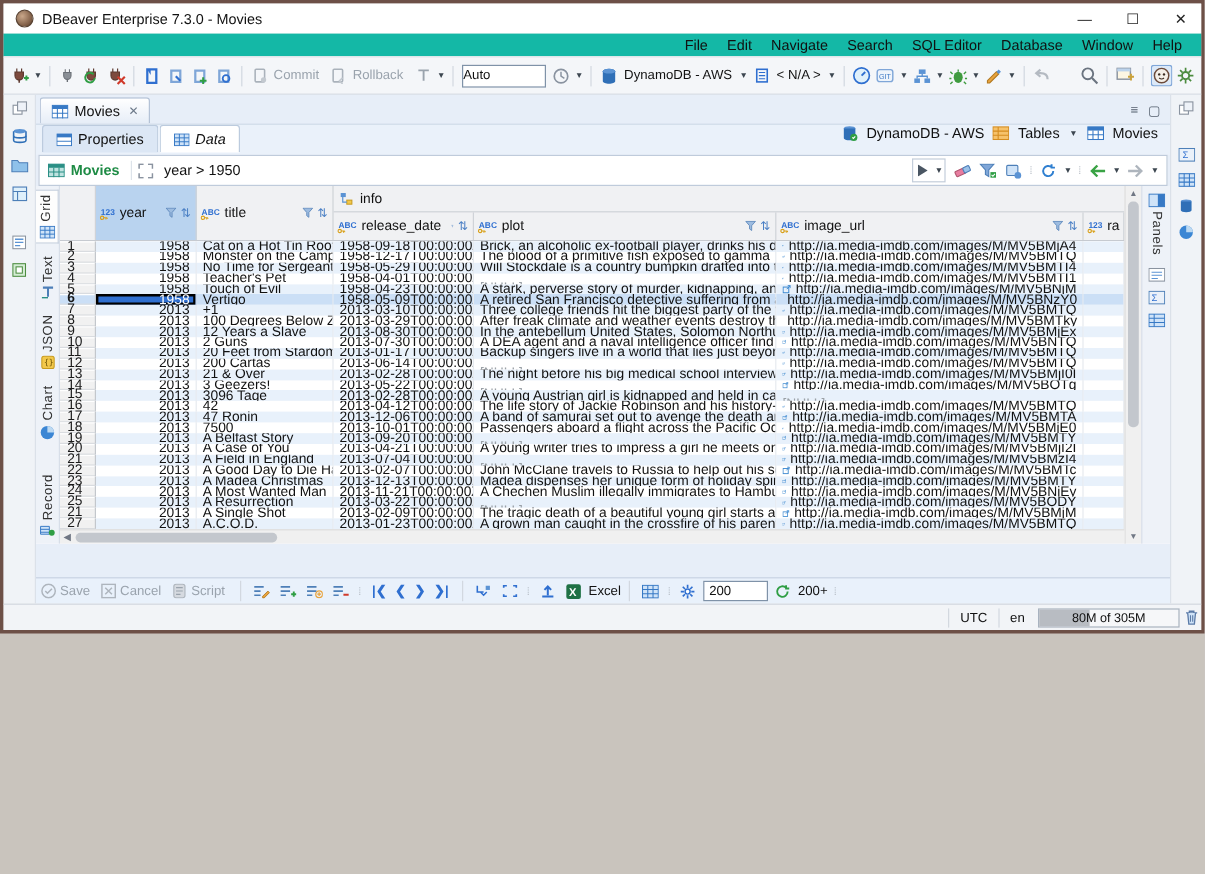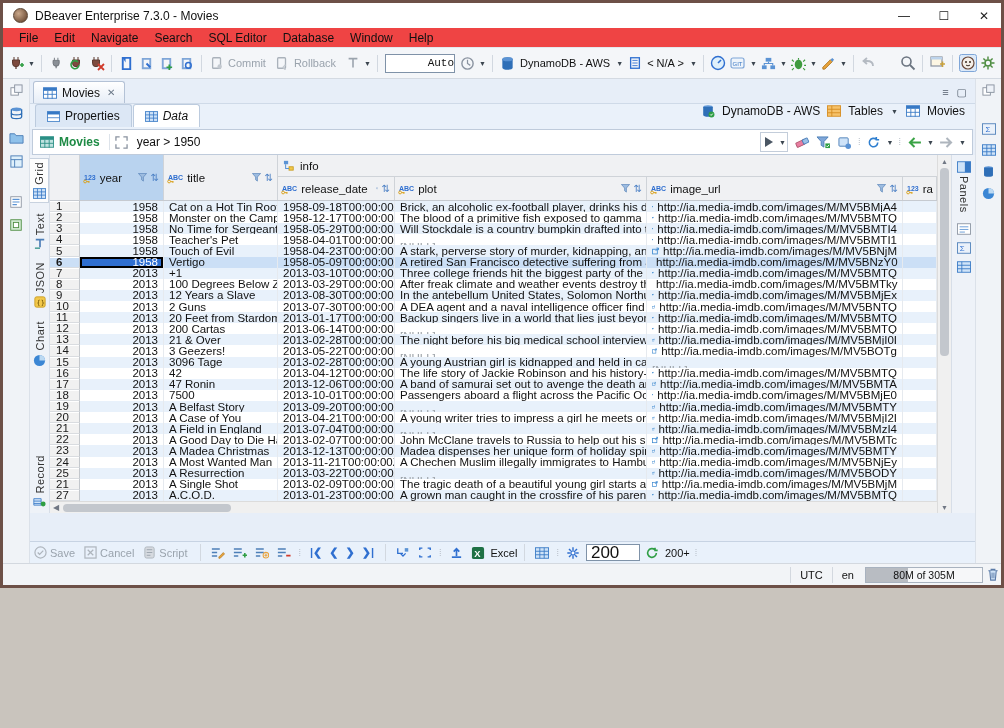--- a/index.html
+++ b/index.html
@@ -1,33 +1,33 @@
 <!DOCTYPE html>
 <html><head>
 <meta charset="utf-8">
 <style>
   html,body{margin:0;padding:0;background:#c9c4bd;}
   body{width:1004px;height:728px;font-family:"Liberation Sans",sans-serif;-webkit-font-smoothing:antialiased;}
   *{box-sizing:border-box;}
-  .window{width:1004px;height:588px;border:3px solid #6d5047;background:#f0f0f0;display:flex;flex-direction:column;}
+  .window{width:1004px;height:528px;border:3px solid #6d5047;background:#f0f0f0;display:flex;flex-direction:column;}
   
   .titlebar{height:25px;background:#fff;display:flex;align-items:center;gap:7px;padding:0 10px;font-size:12px;color:#111;flex:0 0 auto;}
   .logo{width:15px;height:15px;border-radius:50%;background:radial-gradient(circle at 35% 35%, #c9a78a, #7b5a43 70%, #4e372a);border:1px solid #5a4434;}
   .win-btns{margin-left:auto;display:flex;gap:26px;color:#222;font-size:12px;}
   .win-btn{width:14px;text-align:center;cursor:default;}
   
-  .menubar{height:19px;background:#ef4444;display:flex;align-items:center;padding:0 8px;font-size:12px;color:#111;flex:0 0 auto;}
+  .menubar{height:19px;background:#14b8a6;display:flex;align-items:center;padding:0 8px;font-size:12px;color:#111;flex:0 0 auto;justify-content:flex-end;}
   .menu-item{padding:1px 8px;}
   
   .toolbar{height:27px;background:#f4f6f9;border-top:1px solid #e4e7ec;border-bottom:1px solid #d4dae2;display:flex;align-items:center;padding:15px 4px;font-size:11px;flex:0 0 auto;gap:1px;}
   .tbi{width:19px;height:19px;display:flex;align-items:center;justify-content:center;flex:0 0 auto;}
   .caret{font-size:7px;color:#3c4650;width:9px;text-align:center;flex:0 0 auto;}
   .tb-sep{width:1px;height:17px;background:#d2d8e0;margin:0 4px;flex:0 0 auto;}
   .tb-label{color:#9aa3ad;margin:0 6px 0 1px;}
-  .auto-combo{width:70px;height:19px;border:1px solid #7f92a8;background:#fff;display:flex;align-items:center;justify-content:flex-end;color:#111;margin:0 2px;font-family:Liberation Mono, monospace;}
+  .auto-combo{width:70px;height:19px;border:1px solid #7f92a8;background:#fff;display:flex;align-items:center;justify-content:flex-start;color:#111;margin:0 2px;}
   .conn-label{color:#111;margin:0 4px 0 2px;}
   .tb-spring{flex:1;}
   
   .workbench{flex:1;display:flex;min-height:0;}
   .shortcut{width:27px;background:#f0f3f7;display:flex;flex-direction:column;align-items:center;padding-top:5px;gap:9px;flex:0 0 auto;}
   .shortcut.left{border-right:1px solid #dbe1e9;}
   .shortcut.right{width:26px;border-left:1px solid #dbe1e9;}
   .sc-gap{height:8px;}
   .editor-area{flex:1;display:flex;flex-direction:column;min-width:0;background:#e7eef8;}
   
@@ -96,21 +96,21 @@
   .h-thumb{position:absolute;left:13px;top:2px;width:168px;height:8px;background:#c3c7cd;border-radius:4px;}
   .v-scroll{width:14px;background:#f0f0f0;border-left:1px solid #dcdcdc;display:flex;flex-direction:column;align-items:center;flex:0 0 auto;}
   .v-arrow{font-size:7px;color:#707784;height:12px;display:flex;align-items:center;}
   .v-thumb{width:9px;height:188px;background:#c3c7cd;border-radius:4px;margin-top:1px;}
   .v-fill{flex:1;}
   
   .bottom-bar{height:22px;background:#e9f1fb;border-top:1px solid #c7d3e3;display:flex;align-items:center;font-size:11px;padding:0 4px;gap:3px;flex:0 0 auto;color:#111;margin-top:28px;}
   .bb-dis{color:#9aa3ad;display:flex;align-items:center;gap:3px;margin-right:6px;}
   .dots{color:#b3bac3;font-size:9px;margin:0 2px;}
   .nav-g{color:#2f6fd0;font-weight:bold;font-size:11px;display:flex;gap:7px;margin:0 4px;}
-  .fetch-input{width:54px;height:17px;border:1px solid #7f92a8;background:#fff;font-size:17px;display:flex;align-items:center;padding:0 4px;}
+  .fetch-input{width:54px;height:17px;border:1px solid #7f92a8;background:#fff;font-size:11px;display:flex;align-items:center;padding:0 4px;}
   .bb-right{margin-left:2px;background:#d5e5f8;height:100%;display:flex;align-items:center;gap:6px;padding:0 8px;flex:1;}
   .bb-flag{margin-left:auto;}
   
   .statusbar{height:22px;background:#f2f4f7;border-top:1px solid #d3d8df;display:flex;align-items:center;justify-content:flex-end;font-size:11px;color:#111;flex:0 0 auto;}
   .sb-cell{padding:0 9px;border-left:1px solid #d3d8df;height:16px;display:flex;align-items:center;gap:4px;}
   .mem{width:118px;height:16px;border:1px solid #a8b2bf;background:#f6f7f9;position:relative;}
   .mem-fill{position:absolute;left:0;top:0;bottom:0;width:36%;background:#b8bcc2;}
   .mem-text{position:absolute;left:0;right:0;top:1px;text-align:center;font-size:10.5px;}
   svg{display:block;}
 </style>

